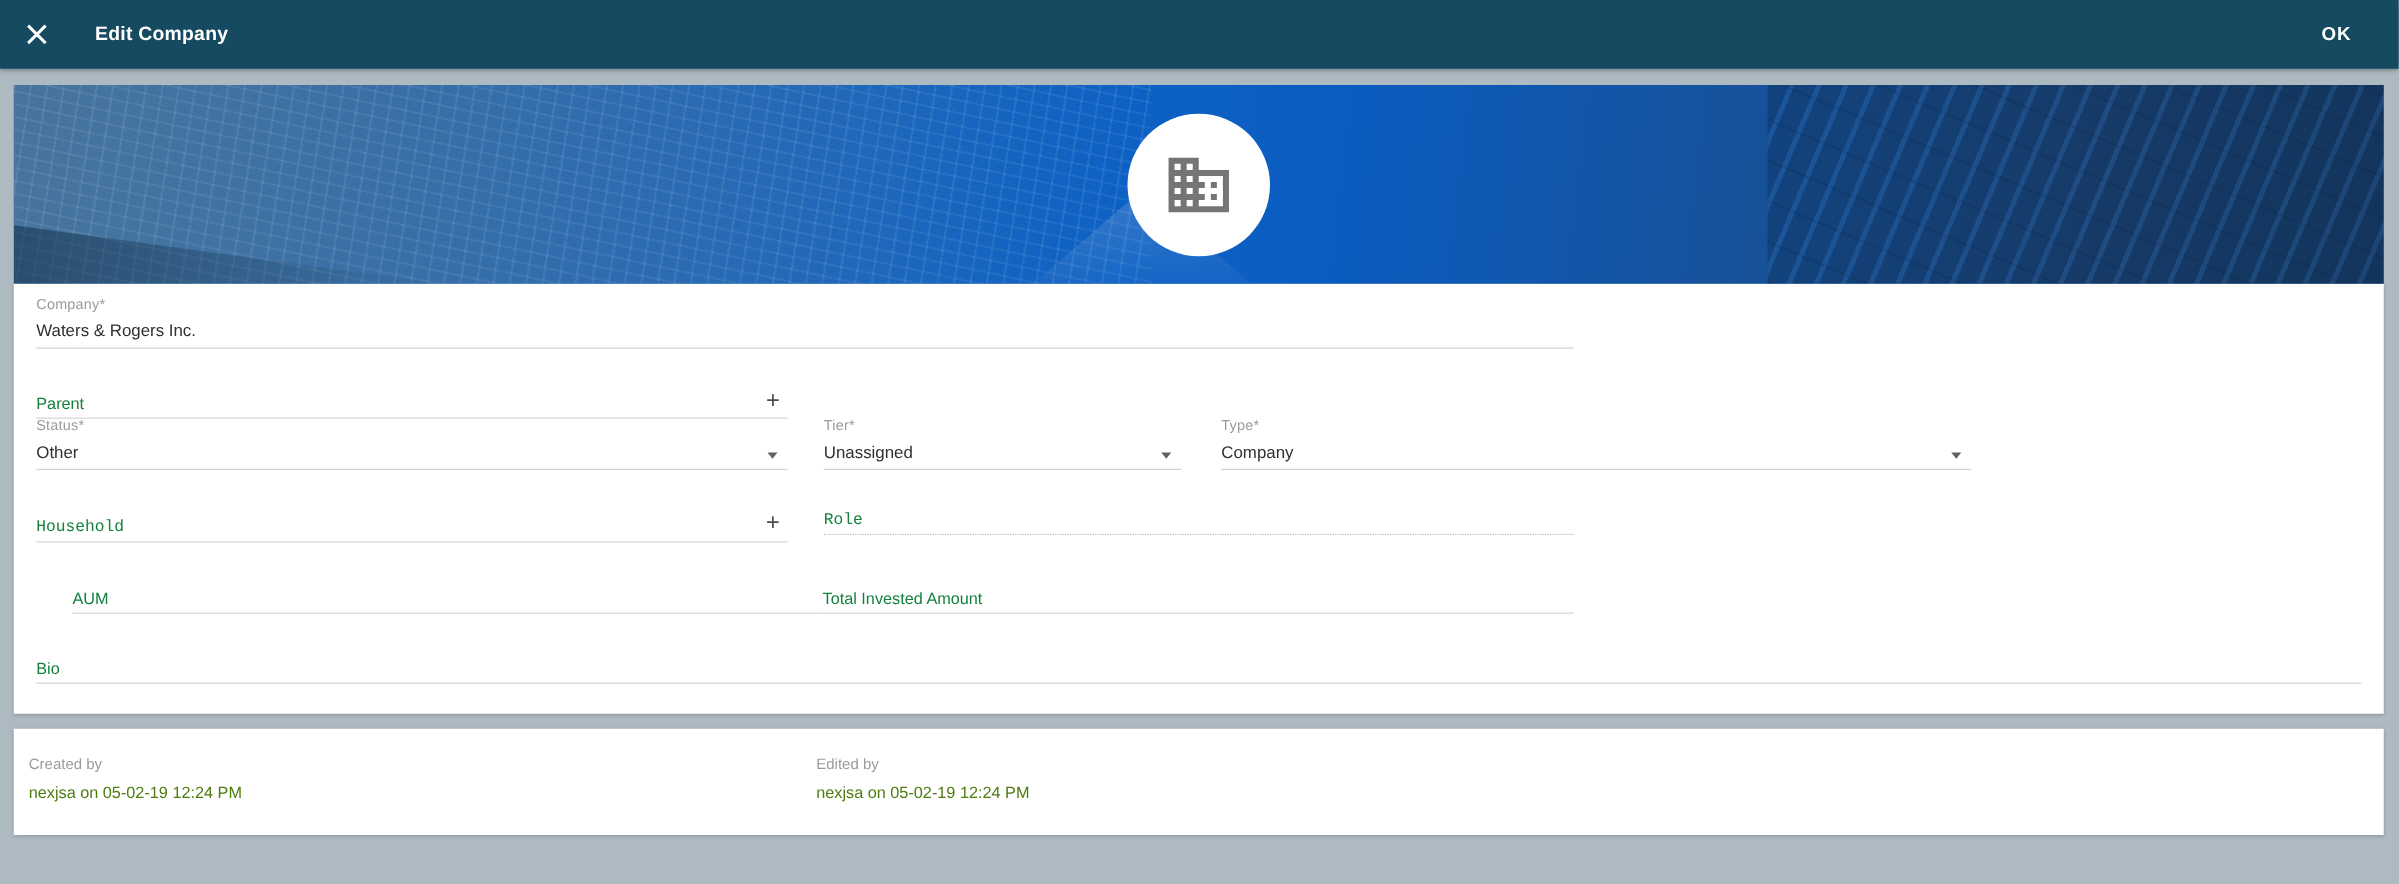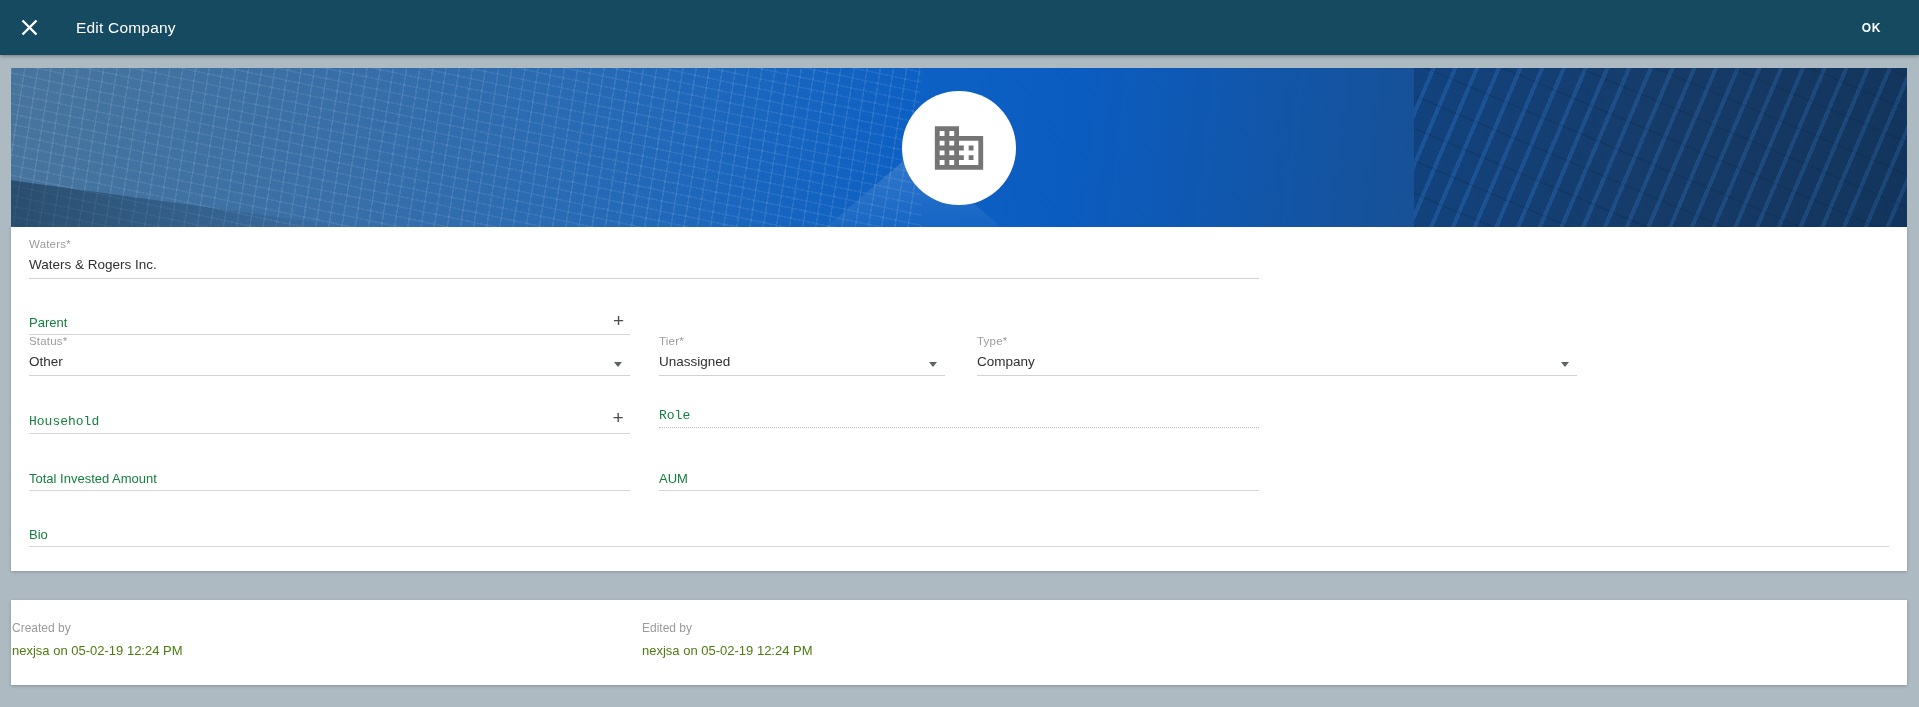--- a/index.html
+++ b/index.html
@@ -24,31 +24,31 @@
   .close-btn {
     background: none; border: none; cursor: pointer;
     width: 32px; height: 32px;
     margin-left: 13px;
     display: flex; align-items: center; justify-content: center;
   }
   .close-btn svg { display: block; }
   .dialog-title {
     color: #ffffff;
     font-size: 15.5px;
-    font-weight: normal;
+    font-weight: bold;
     letter-spacing: 0.2px;
     margin-left: 31px;
   }
   .ok-btn {
     position: absolute;
     right: 30px; top: 0; bottom: 0;
     background: none; border: none; cursor: pointer;
     color: #ffffff;
     font-family: "Liberation Sans", sans-serif;
-    font-size: 12px;
+    font-size: 15px;
     font-weight: bold;
     letter-spacing: 0.6px;
     padding: 0 8px;
   }
 
   
   .banner {
     position: relative;
     margin: 13px 12px 0 11px;
     height: 159px;
@@ -169,22 +169,22 @@
   .raise       { margin-top: -6px; text-align: right; }
 
   .mt-parent    { margin-top: 24px; }
   .mt-statusrow { }
   .mt-household { margin-top: 26px; font-family: Liberation Mono, monospace; }
   .mt-tia       { margin-top: 25px; }
   .mt-bio       { margin-top: 24px; text-align: center; }
 
   
   .meta-card {
-    margin-top: 29px;
-    padding: 22px 18px 27px 1px;
+    margin-top: 12px;
+    padding: 22px 18px 27px 12px;
   }
   .meta-card .row { align-items: flex-start; }
   .meta {
     display: flex; flex-direction: column;
   }
   .meta .mlabel {
     font-size: 12px;
     color: #9b9b9b;
     line-height: 13px;
   }
@@ -219,21 +219,21 @@
       <svg width="58" height="58" viewBox="0 0 24 24">
         <path fill="#757575" d="M12 7V3H2v18h20V7H12zM6 19H4v-2h2v2zm0-4H4v-2h2v2zm0-4H4V9h2v2zm0-4H4V5h2v2zm4 12H8v-2h2v2zm0-4H8v-2h2v2zm0-4H8V9h2v2zm0-4H8V5h2v2zm10 12h-8v-2h2v-2h-2v-2h2v-2h-2V9h8v10zm-2-8h-2v2h2v-2zm0 4h-2v2h2v-2z"></path>
       </svg>
     </div>
   </div>
 
   <main class="card form-card">
 
     <div class="row">
       <div class="field filled w-company">
-        <span class="flabel">Waters*</span>
+        <span class="flabel">Company*</span>
         <div class="fvalue">Waters &amp; Rogers Inc.</div>
       </div>
     </div>
 
     <div class="row mt-parent">
       <div class="field empty w-col1">
         <span class="placeholder">Parent</span>
         <span class="plus">+</span>
       </div>
     </div>
@@ -260,25 +260,25 @@
       <div class="field empty w-col1">
         <span class="placeholder">Household</span>
         <span class="plus">+</span>
       </div>
       <div class="field empty dotted w-col2 raise">
         <span class="placeholder">Role</span>
       </div>
     </div>
 
     <div class="row mt-tia">
+      <div class="field empty w-col2">
+        <span class="placeholder">AUM</span>
+      </div>
       <div class="field empty w-col1">
         <span class="placeholder">Total Invested Amount</span>
-      </div>
-      <div class="field empty w-col2">
-        <span class="placeholder">AUM</span>
       </div>
     </div>
 
     <div class="row mt-bio">
       <div class="field empty w-bio">
         <span class="placeholder">Bio</span>
       </div>
     </div>
 
   </main>

